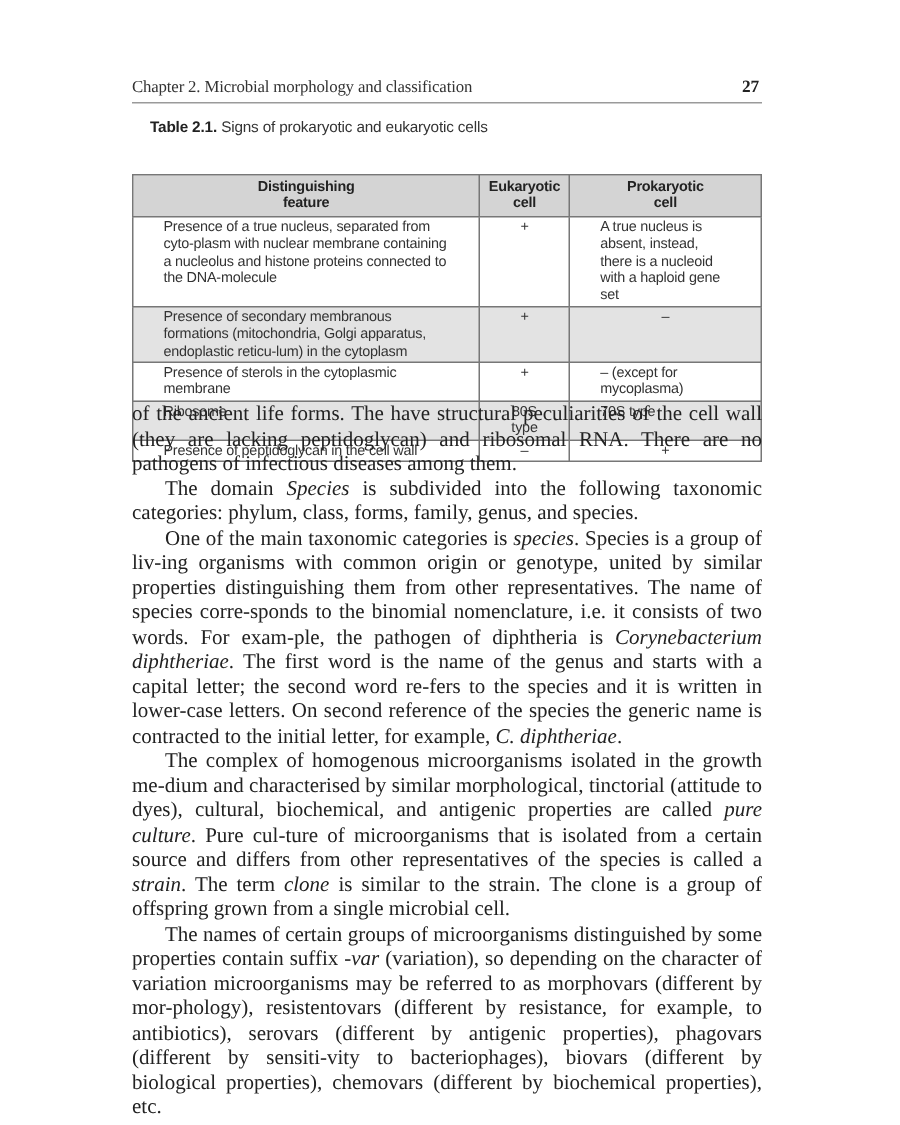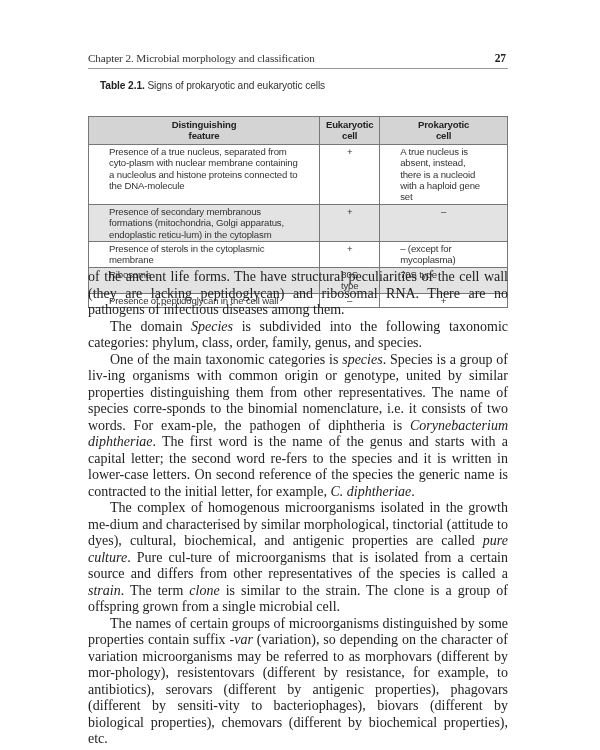--- a/index.html
+++ b/index.html
@@ -99,19 +99,19 @@
       <tr>
         <td>Presence of peptidoglycan in the cell wall</td>
         <td class="center">–</td>
         <td class="center">+</td>
       </tr>
     </tbody>
   </table>
 
   <div class="body-text">
     <p><span>of the ancient life forms. The have structural peculiarities of the cell wall (they are lacking peptidoglycan) and ribosomal RNA. There are no pathogens of infectious diseases among them.</span></p>
-    <p class="indent"><span>The domain </span><i>Species</i><span> is subdivided into the following taxonomic categories: phylum, class, order, family, genus, and species.</span></p>
+    <p class="indent"><span>The domain </span><i>Species</i><span> is subdivided into the following taxonomic categories: phylum, class, forms, family, genus, and species.</span></p>
     <p class="indent"><span>One of the main taxonomic categories is </span><i>species</i><span>. Species is a group of liv-ing organisms with common origin or genotype, united by similar properties distinguishing them from other representatives. The name of species corre-sponds to the binomial nomenclature, i.e. it consists of two words. For exam-ple, the pathogen of diphtheria is </span><i>Corynebacterium diphtheriae</i><span>. The first word is the name of the genus and starts with a capital letter; the second word re-fers to the species and it is written in lower-case letters. On second reference of the species the generic name is contracted to the initial letter, for example, </span><i>C. diphtheriae</i><span>.</span></p>
     <p class="indent"><span>The complex of homogenous microorganisms isolated in the growth me-dium and characterised by similar morphological, tinctorial (attitude to dyes), cultural, biochemical, and antigenic properties are called </span><i>pure culture</i><span>. Pure cul-ture of microorganisms that is isolated from a certain source and differs from other representatives of the species is called a </span><i>strain</i><span>. The term </span><i>clone</i><span> is similar to the strain. The clone is a group of offspring grown from a single microbial cell.</span></p>
     <p class="indent"><span>The names of certain groups of microorganisms distinguished by some properties contain suffix </span><i>-var</i><span> (variation), so depending on the character of variation microorganisms may be referred to as morphovars (different by mor-phology), resistentovars (different by resistance, for example, to antibiotics), serovars (different by antigenic properties), phagovars (different by sensiti-vity to bacteriophages), biovars (different by biological properties), chemovars (different by biochemical properties), etc.</span></p>
   </div>
 
 </div>
 
 </body></html>

